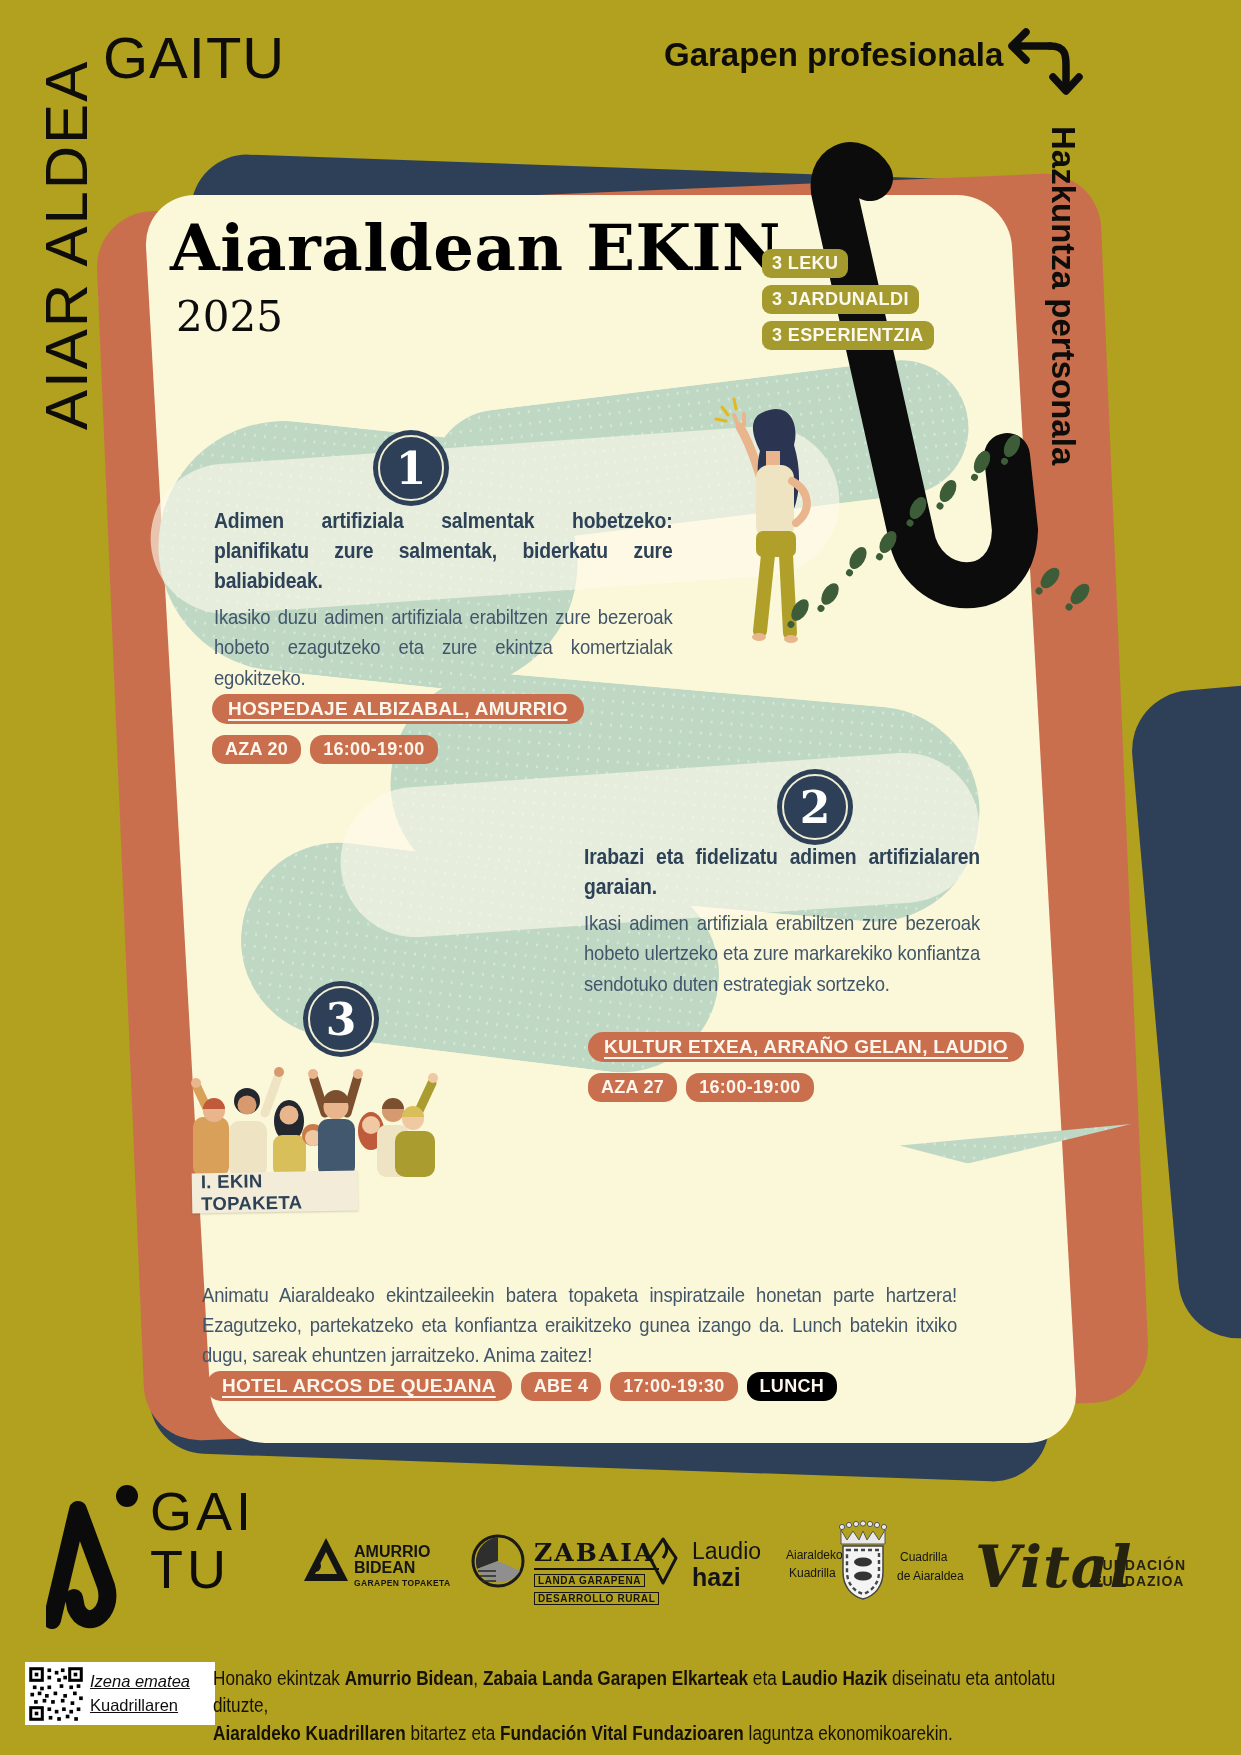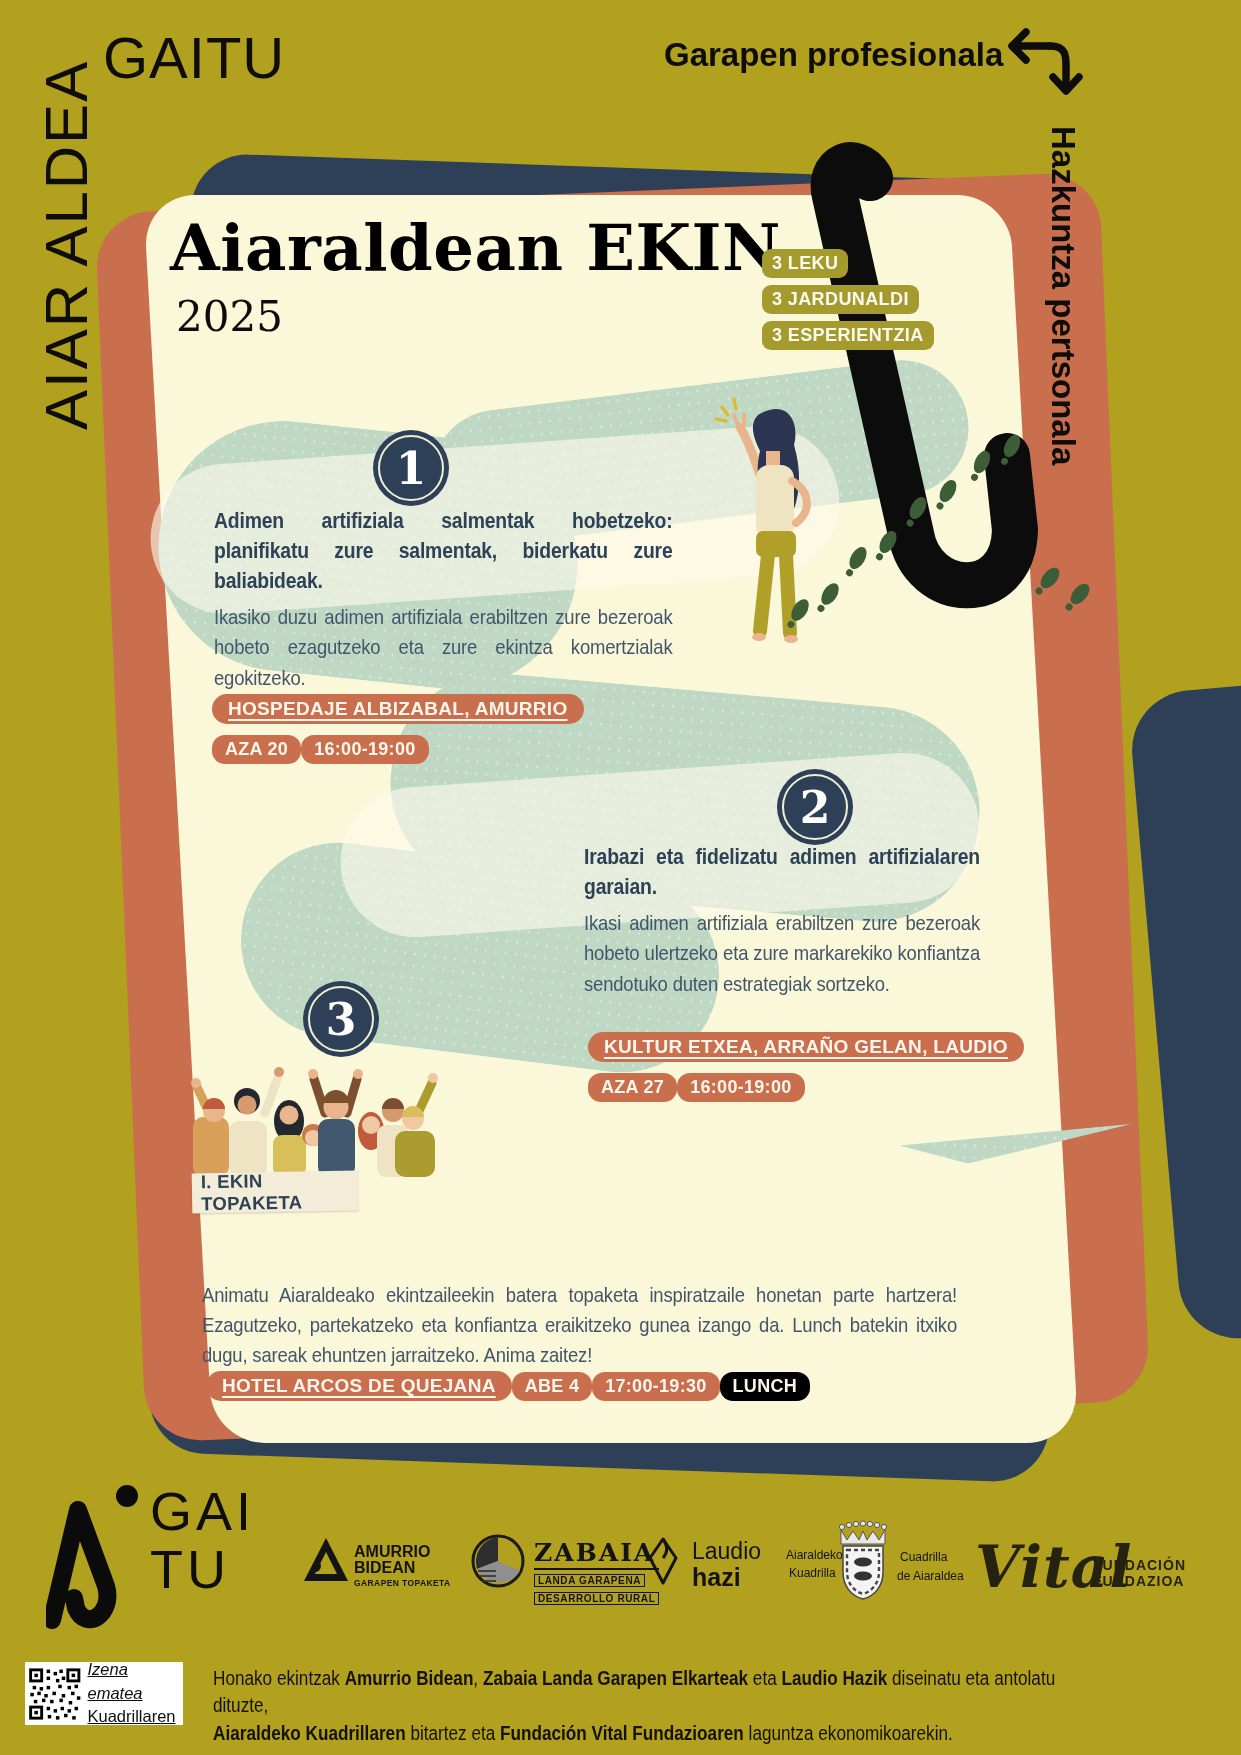--- a/index.html
+++ b/index.html
@@ -56,21 +56,21 @@
   .s1-text{left:214px;top:506px;width:521px;}
   .s2-text{left:584px;top:842px;width:450px;}
   .s3-head{left:202px;top:1246px;font-size:23px;font-weight:700;color:#2e4257;}
   .s3-body{left:202px;top:1280px;width:858px;font-size:21px;line-height:1.43;color:#41566b;text-align:justify;letter-spacing:-.2px;}
 
   .badge{display:inline-block;background:#ca6f4d;color:#fdf6ec;font-weight:700;font-size:18px;
          padding:4px 13px;border-radius:13px;white-space:nowrap;letter-spacing:.3px;}
   .badge-link{font-size:19px;border-radius:15px;padding:4px 16px;text-decoration:underline;
               text-underline-offset:4px;text-decoration-thickness:1.5px;}
   .badge-dark{background:#000000;}
-  .meta-row{display:flex;align-items:center;}
+  .meta-row{display:flex;gap:9px;align-items:center;}
   .s1-link{left:212px;top:694px;} .s1-meta{left:212px;top:735px;}
   .s2-link{left:588px;top:1032px;} .s2-meta{left:588px;top:1073px;}
   .s3-meta{left:206px;top:1371px;}
 
   .banner{left:192px;top:1172px;width:166px;height:40px;background:#f2ecd9;transform:rotate(-1deg);
           display:flex;align-items:center;padding-left:9px;box-shadow:0 1px 2px rgba(0,0,0,.15);}
   .banner span{font-size:18.5px;font-weight:800;color:#2e4257;letter-spacing:.3px;}
 
   
   .gaitu-text{left:150px;top:1482px;font-size:54px;font-weight:500;letter-spacing:4px;line-height:1.08;}
@@ -82,21 +82,21 @@
   .zabaia-tag{font-size:10px;font-weight:700;letter-spacing:.6px;border:1px solid #141414;padding:0 3px;margin-top:2px;display:inline-block;}
   .laudio-text{left:692px;top:1540px;line-height:1;}
   .laudio-l1{font-size:23px;font-weight:400;}
   .laudio-l2{font-size:25px;font-weight:700;margin-top:2px;}
   .kuad-small{font-size:12px;color:#141414;line-height:1;}
   .vital-name{left:975px;top:1533px;font-family:"DejaVu Serif",serif;font-style:italic;font-weight:700;
               font-size:58px;color:#262210;letter-spacing:1px;}
   .vital-tag{left:1093px;top:1557px;font-size:14px;font-weight:700;letter-spacing:1px;color:#262210;line-height:1.15;}
 
   
-  .qr-card{left:25px;top:1662px;width:158px;height:63px;background:#fff;display:flex;align-items:center;}
+  .qr-card{left:25px;top:1662px;width:190px;height:63px;background:#fff;display:flex;align-items:center;}
   .qr-labels{margin-left:6px;font-size:16.5px;line-height:1.45;color:#0e0e0e;}
   .qr-labels .eu{font-style:italic;text-decoration:underline;}
   .qr-labels .es{text-decoration:underline;}
   .credits{left:213px;top:1665px;width:995px;font-size:19.5px;line-height:1.4;color:#161203;}
   .credits b{font-weight:700;}
 </style>
 </head>
 <body>
 
 <div class="poster">

